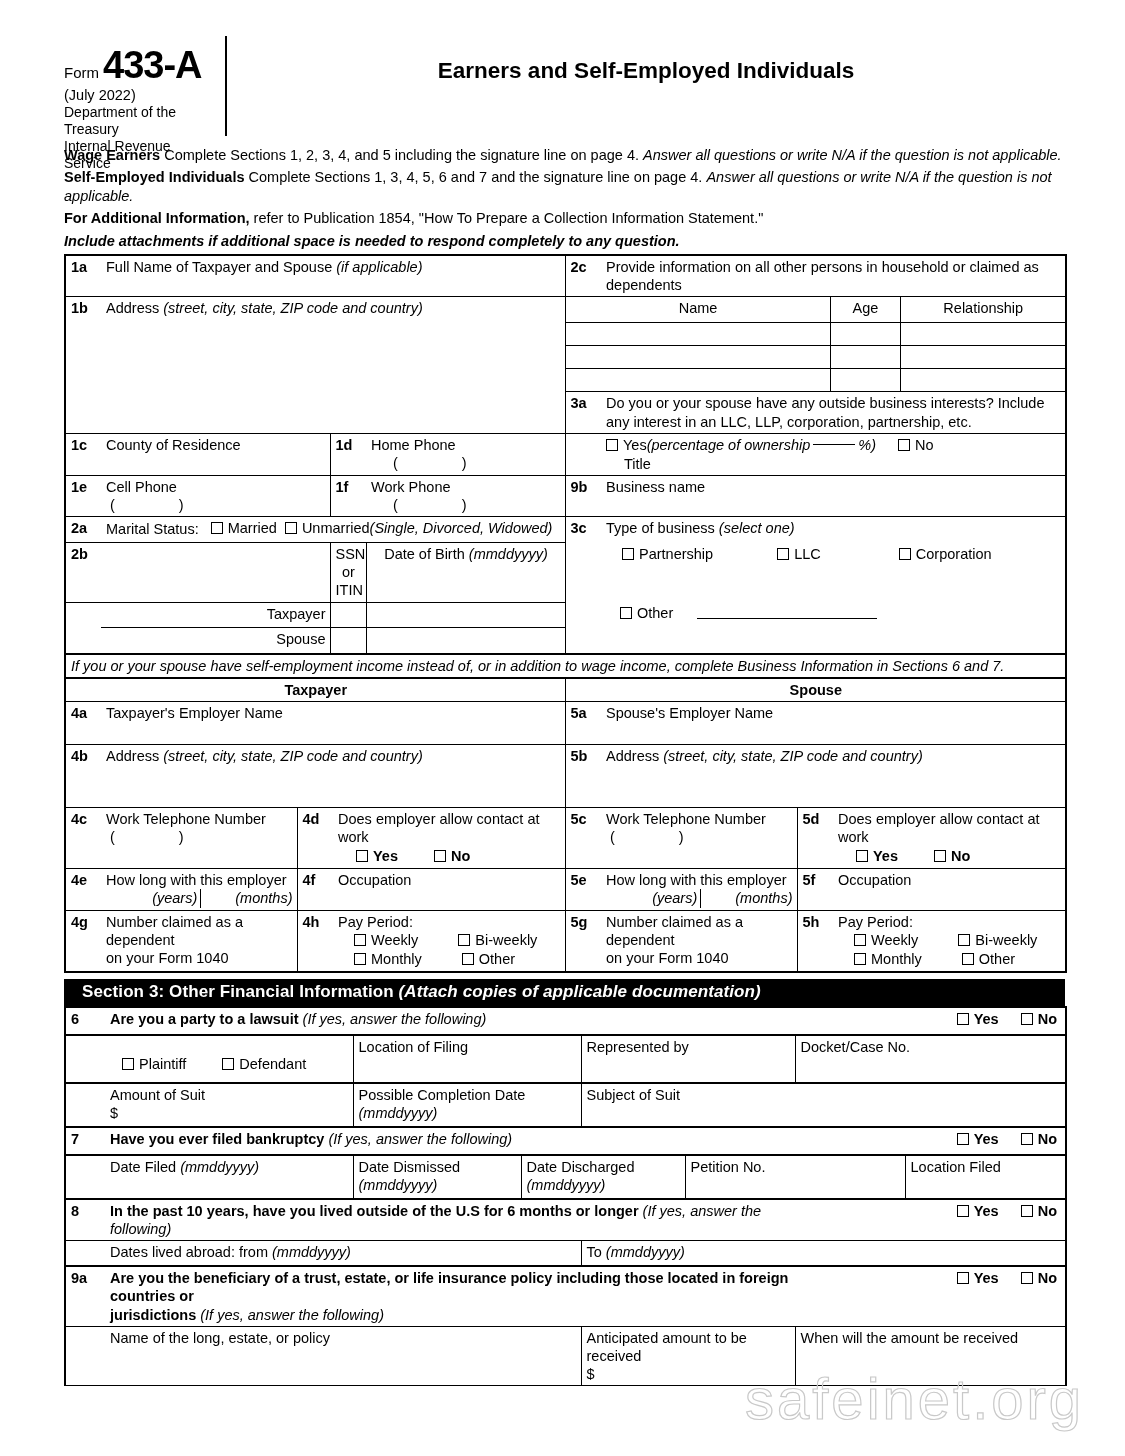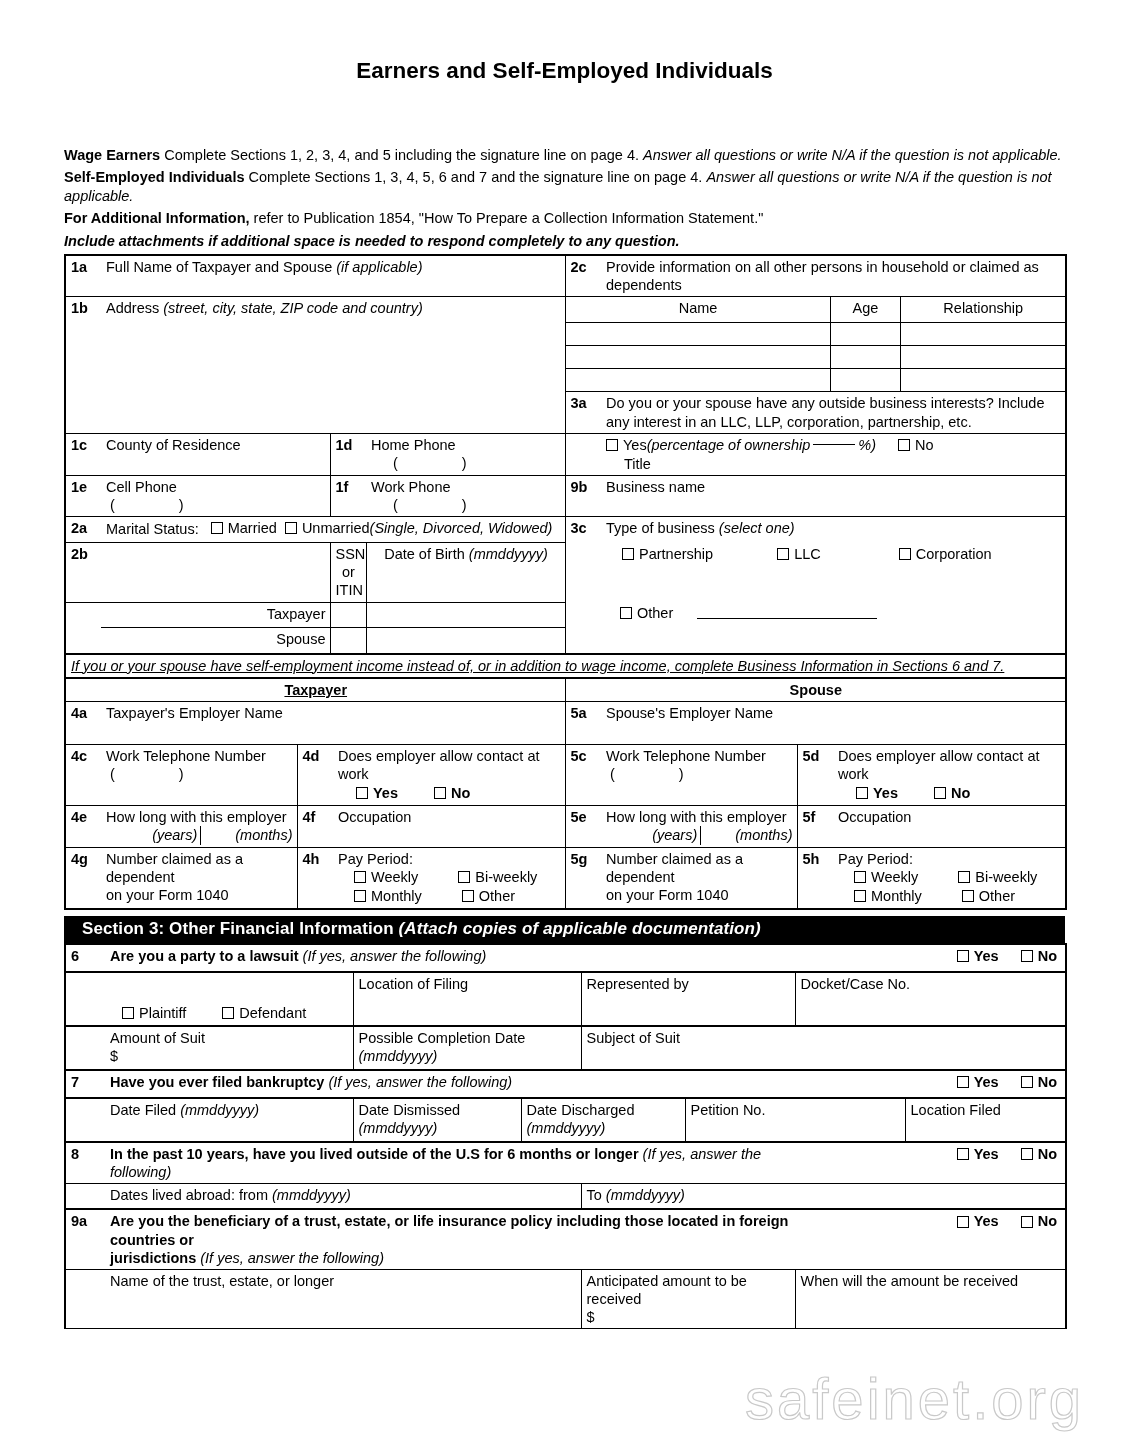--- a/index.html
+++ b/index.html
@@ -104,21 +104,21 @@
     font-size: 14.5px;
     line-height: 1.25;
   }
   .nb { border: 0 !important; }
   .nbl { border-left: 0 !important; }
   .nbr { border-right: 0 !important; }
   .nbt { border-top: 0 !important; }
   .nbb { border-bottom: 0 !important; }
   .thick-t { border-top: 2px solid #000 !important; }
   .thick-b { border-bottom: 2px solid #000 !important; }
-  .thick-l { border-left: 2px solid #000 !important; text-decoration: underline; }
+  .thick-l { border-left: 2px solid #000 !important; }
   .thick-r { border-right: 2px solid #000 !important; }
   .ctr { text-align: center; }
   .rt { text-align: right; }
   .bold { font-weight: bold; }
   .ital { font-style: italic; }
   .num {
     font-weight: bold;
     font-size: 14.5px;
     display: inline-block;
   }
@@ -174,20 +174,29 @@
     line-height: 1;
   }
 </style>
 </head>
 <body>
 
 <div id="page">
   <div class="sheet">
 
     <div class="hdr">
+      <div class="hdr-left">
+        <div class="form-line">
+          <span class="form-word">Form</span>
+          <span class="form-num">433-A</span>
+        </div>
+        <div class="rev-date">(July 2022)</div>
+        <div class="dept">Department of the Treasury</div>
+        <div class="dept">Internal Revenue Service</div>
+      </div>
       <div class="hdr-right">
         <div class="title-main">Earners and Self-Employed Individuals</div>
       </div>
     </div>
 
     <div class="intro">
       <p><b>Wage Earners</b><span> Complete Sections 1, 2, 3, 4, and 5 including the signature line on page 4. </span><i>Answer all questions or write N/A if the question is not applicable.</i></p>
       <p><b>Self-Employed Individuals</b><span> Complete Sections 1, 3, 4, 5, 6 and 7 and the signature line on page 4. </span><i>Answer all questions or write N/A if the question is not applicable.</i></p>
       <p><b>For Additional Information,</b><span> refer to Publication 1854, "How To Prepare a Collection Information Statement."</span></p>
       <p><span class="allital">Include attachments if additional space is needed to respond completely to any question.</span></p>
@@ -390,20 +399,26 @@
         <td class="thick-t thick-r ctr bold" colspan="4">Spouse</td>
       </tr>
 
       <tr>
         <td class="thick-l nbr" style="height:38px"><span class="num">4a</span></td>
         <td class="nbl" colspan="3"><span class="lbl">Taxpayer's Employer Name</span></td>
         <td class="nbr"><span class="num">5a</span></td>
         <td class="nbl thick-r" colspan="3"><span class="lbl">Spouse's Employer Name</span></td>
       </tr>
 
+      <tr>
+        <td class="thick-l nbr" style="height:58px"><span class="num">4b</span></td>
+        <td class="nbl" colspan="3"><span class="lbl">Address </span><span class="ital">(street, city, state, ZIP code and country)</span></td>
+        <td class="nbr"><span class="num">5b</span></td>
+        <td class="nbl thick-r" colspan="3"><span class="lbl">Address </span><span class="ital">(street, city, state, ZIP code and country)</span></td>
+      </tr>
 
       <tr>
         <td class="thick-l nbr" style="height:36px"><span class="num">4c</span></td>
         <td class="nbl">
           <div>Work Telephone Number</div>
           <div class="phone-paren" style="margin-left:4px">(            )</div>
         </td>
         <td class="nbr"><span class="num">4d</span></td>
         <td class="nbl">
           <div>Does employer allow contact at work</div>
@@ -553,21 +568,21 @@
                   <span class="cb"></span>
                   <span class="bold">No</span>
                 </span>
           </div>
         </td>
       </tr>
 
       <tr>
         <td class="thick-l thick-t nbr" style="height:42px"></td>
         <td class="thick-t nbl">
-          <div style="margin-top:29px;margin-left:12px">
+          <div style="margin-top:17px;margin-left:12px">
             <span class="cbrow">
                   <span class="cb"></span>
                   <span>Plaintiff</span>
                 </span>
             <span class="cbrow" style="margin-left:28px">
                   <span class="cb"></span>
                   <span>Defendant</span>
                 </span>
           </div>
         </td>
@@ -651,21 +666,21 @@
                   <span class="cb"></span>
                   <span class="bold">No</span>
                 </span>
           </div>
         </td>
       </tr>
 
 
       <tr>
         <td class="thick-l nbr" style="height:38px"></td>
-        <td class="nbl" colspan="3"><span>Name of the trust, estate, or longer</span></td>
+        <td class="nbl" colspan="3"><span>Name of the long, estate, or policy</span></td>
         <td colspan="2">
           <div>Anticipated amount to be received</div>
           <div>$</div>
         </td>
         <td class="thick-r" colspan="2"><span>When will the amount be received</span></td>
       </tr>
 
     </tbody>
       </table>
 

